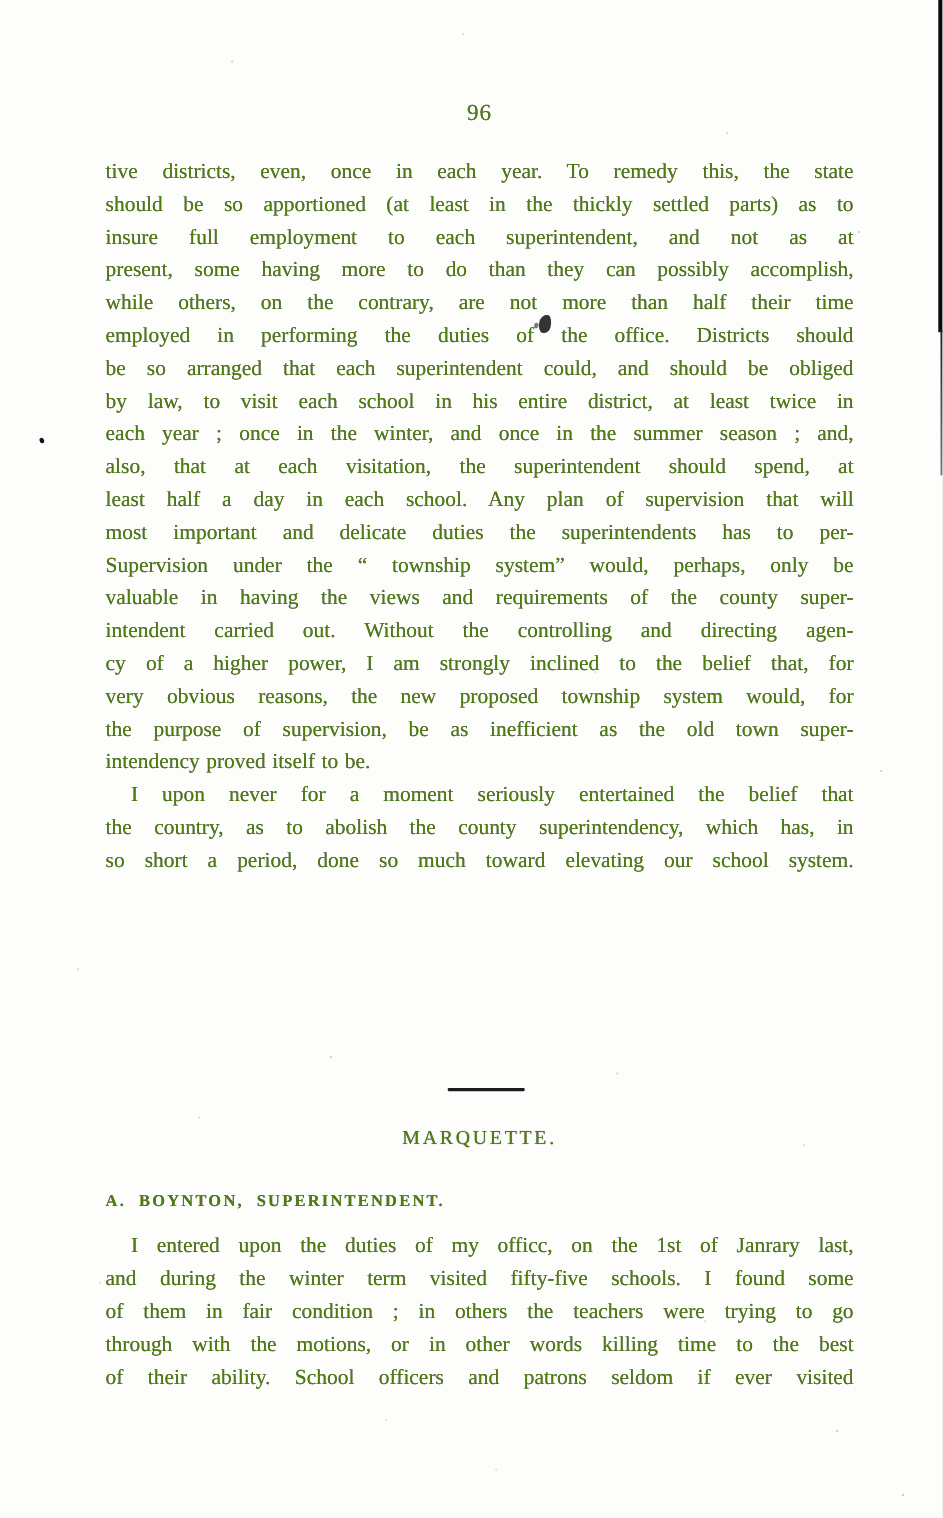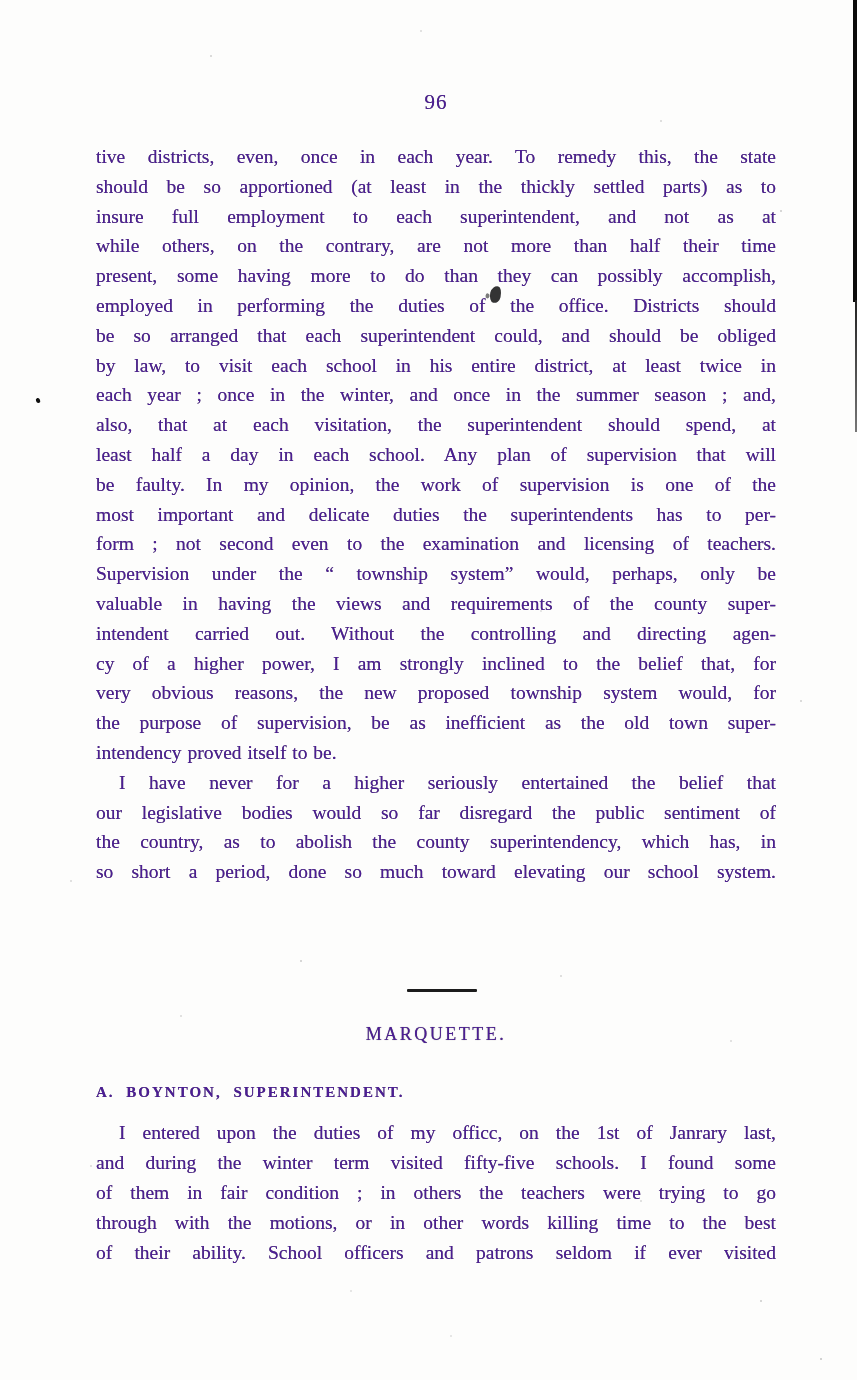--- a/index.html
+++ b/index.html
@@ -4,21 +4,21 @@
 <style>
   html, body { margin: 0; padding: 0; background: #e8e8e6; }
   .page {
     position: relative;
     width: 857px;
     height: 1380px;
     margin: 0 auto;
     background: #fdfdfc;
     overflow: hidden;
     font-family: "Liberation Serif", "DejaVu Serif", serif;
-    color: #4c1d95;
+    color: #4d7c0f;
   }
 
   
   .page-number {
     position: absolute;
     top: 90px;
     left: 96px;
     width: 680px;
     text-align: center;
     font-size: 21px;
@@ -151,42 +151,39 @@
   <div class="ink-blot"></div>
   <div class="margin-dot"></div>
 
   <div class="page-number">96</div>
 
   <div class="text-block upper">
     <div>
         <div class="line">tive districts, even, once in each year.  To remedy this, the state</div>
         <div class="line">should be so apportioned (at least in the thickly settled parts) as to</div>
         <div class="line">insure full employment to each superintendent, and not as at</div>
+        <div class="line">present, some having more to do than they can possibly accomplish,</div>
         <div class="line">while others, on the contrary, are not more than half their time</div>
-        <div class="line">present, some having more to do than they can possibly accomplish,</div>
         <div class="line">employed in performing the duties of the office.  Districts should</div>
         <div class="line">be so arranged that each superintendent could, and should be obliged</div>
         <div class="line">by law, to visit each school in his entire district, at least twice in</div>
         <div class="line">each year ; once in the winter, and once in the summer season ; and,</div>
         <div class="line">also, that at each visitation, the superintendent should spend, at</div>
         <div class="line">least half a day in each school.  Any plan of supervision that will</div>
-        <div class="line">be faulty.  In my opinion, the work of supervision is one of the</div>
         <div class="line">most important and delicate duties the superintendents has to per-</div>
-        <div class="line">form ; not second even to the examination and licensing of teachers.</div>
         <div class="line">Supervision under the “ township system” would, perhaps, only be</div>
         <div class="line">valuable in having the views and requirements of the county super-</div>
         <div class="line">intendent carried out.  Without the controlling and directing agen-</div>
         <div class="line">cy of a higher power, I am strongly inclined to the belief that, for</div>
         <div class="line">very obvious reasons, the new proposed township system would, for</div>
         <div class="line">the purpose of supervision, be as inefficient as the old town super-</div>
         <div class="line last">intendency proved itself to be.</div>
       </div>
     <div>
-        <div class="line indent">I have never for a higher seriously entertained the belief that</div>
-        <div class="line">our legislative bodies would so far disregard the public sentiment of</div>
+        <div class="line indent">I upon never for a moment seriously entertained the belief that</div>
         <div class="line">the country, as to abolish the county superintendency, which has, in</div>
         <div class="line">so short a period, done so much toward elevating our school system.</div>
       </div>
   </div>
 
   <div class="divider"></div>
 
   <div class="section-heading">MARQUETTE.</div>
   <div class="byline">A. BOYNTON, SUPERINTENDENT.</div>
 

